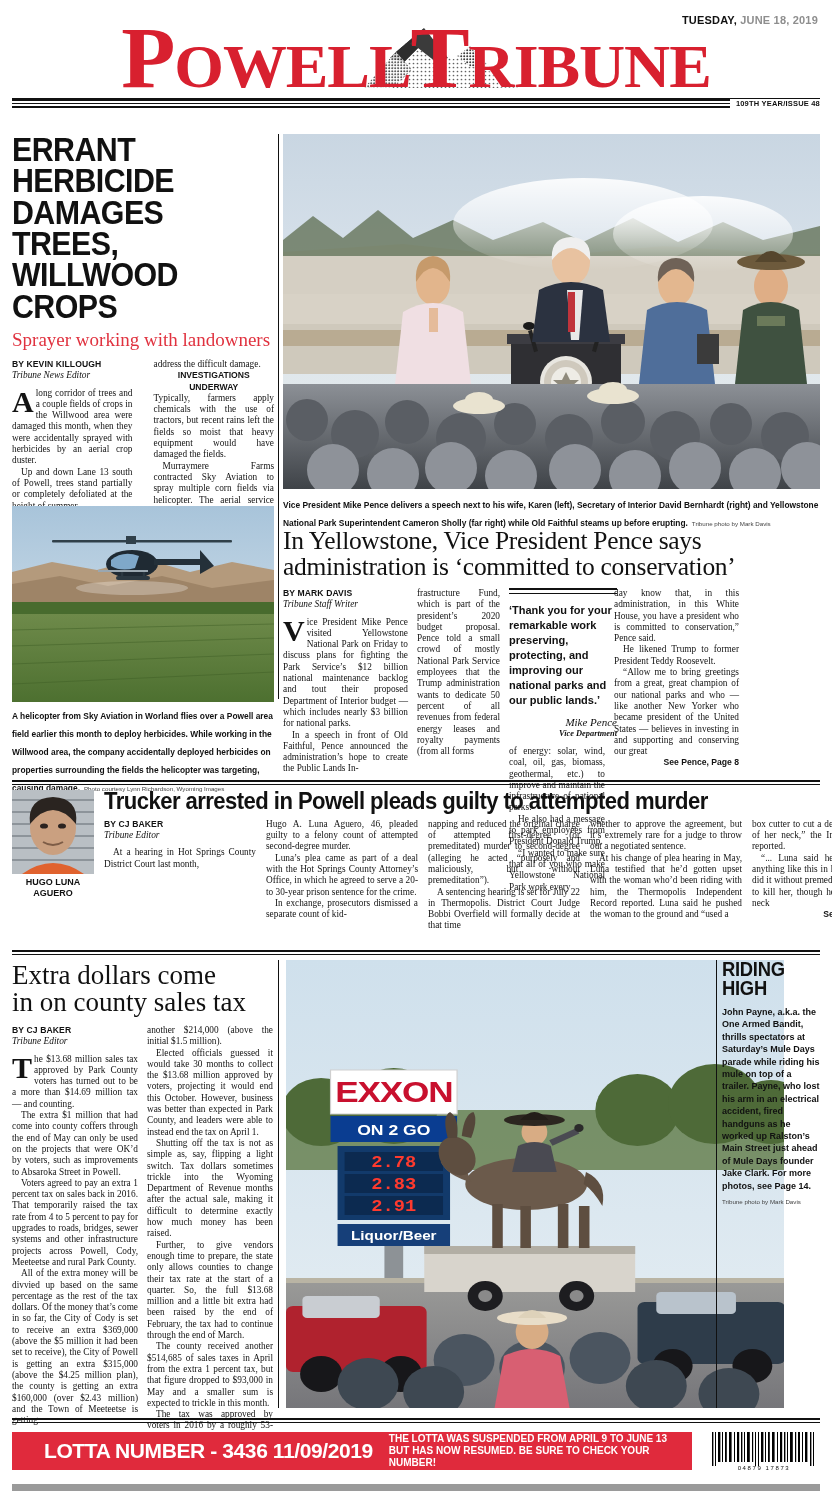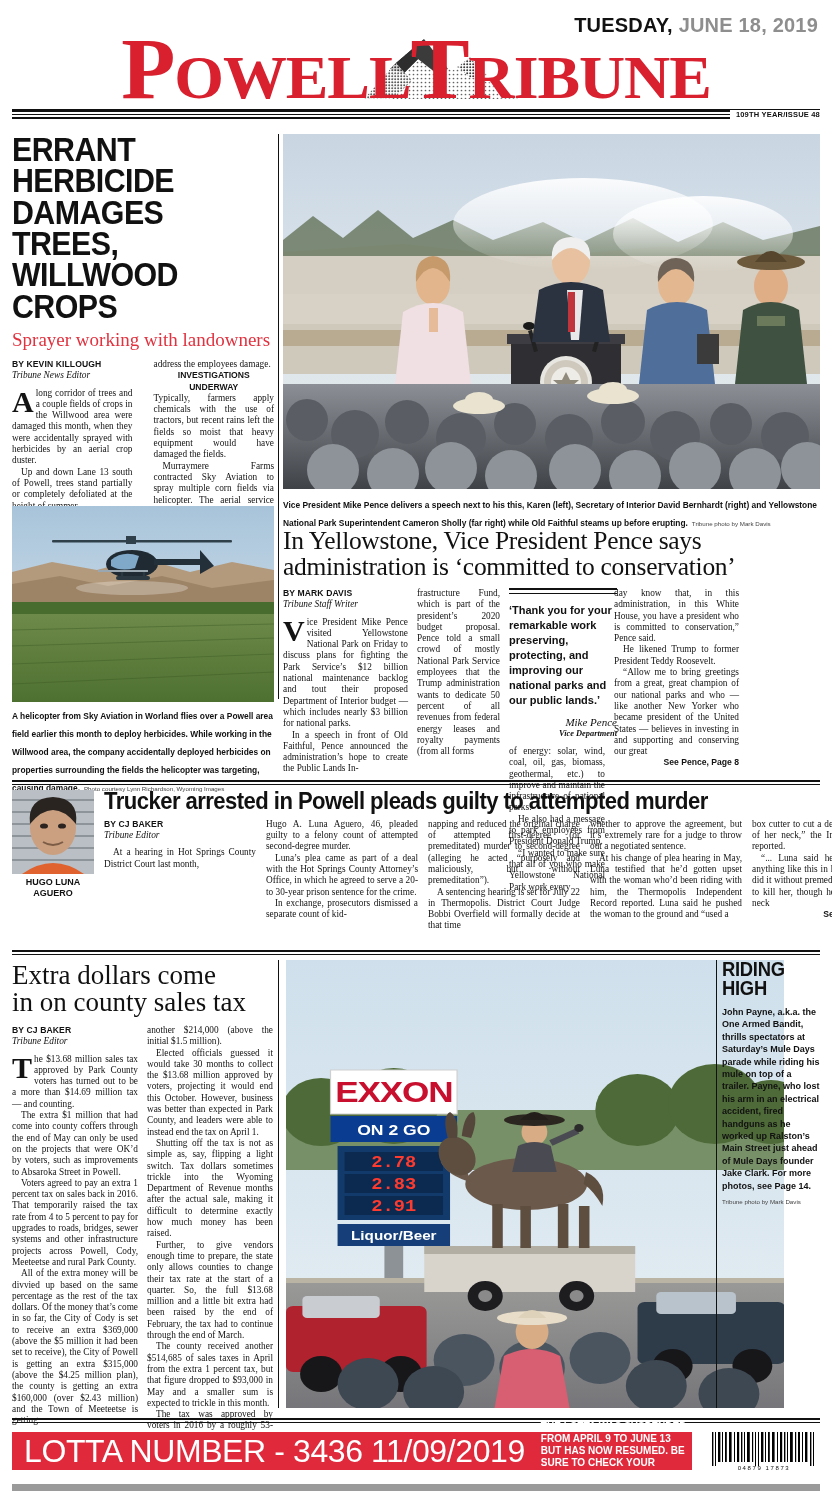--- a/index.html
+++ b/index.html
@@ -13,21 +13,21 @@
     overflow: hidden;
     position: relative;
   }
   .page { width: 832px; height: 1500px; position: relative; background:#fff; }
 
   
   .masthead { position: relative; padding: 0 12px; }
   .dateline {
     text-align: right;
     font-family: "Liberation Sans", sans-serif;
-    font-size: 20px;
+    font-size: 11px;
     letter-spacing: .2px;
     padding-top: 14px;
     padding-right: 2px;
     white-space: nowrap;
   }
   .dateline .day { font-weight: bold; color:#111; }
   .dateline .date { font-weight: bold; color:#8e8e8e; }
 
   .logo-wrap {
     position: relative;
@@ -245,22 +245,22 @@
 
   
   #lotta { left: 12px; top: 1432px; width: 808px; height: 38px; }
   .lotta-bar {
     position:absolute; left:0; top:0; width: 680px; height: 38px;
     background:#e02a3c; color:#fff;
     display:flex; align-items:center;
   }
   .lotta-main {
     font-family:"Liberation Sans", sans-serif;
-    font-weight: normal; font-size: 32px;
-    padding-left: 12px; letter-spacing:-.4px;
+    font-weight: bold; font-size: 21px;
+    padding-left: 32px; letter-spacing:-.4px;
     white-space: nowrap;
   }
   .lotta-sub {
     font-family:"Liberation Sans", sans-serif;
     font-weight: bold; font-size: 10px;
     line-height: 12px;
     margin-left: 16px;
   }
   .barcode { position:absolute; right: 0; top: 0; width: 112px; height: 42px; }
   .barcode-num {
@@ -322,21 +322,21 @@
     <div class="lead-cols">
       <div class="body-col">
         <div class="byline">BY KEVIN KILLOUGH</div>
         <div class="byline-title">Tribune News Editor</div>
         <p class="first dropcap">A long corridor of trees and a couple fields of crops in the Willwood area were damaged this month, when they were accidentally sprayed with herbicides by an aerial crop duster.</p>
         <p>Up and down Lane 13 south of Powell, trees stand partially or completely defoliated at the height of summer.</p>
         <p>“It whacked the snot out of them,” said Royal Stukey, one of the affected landowners.</p>
         <p>The sprayer, Sky Aviation of Worland, has been working with the property owners to</p>
       </div>
       <div class="body-col">
-        <p class="first">address the employees damage.</p>
+        <p class="first">address the difficult damage.</p>
         <p class="subhed">INVESTIGATIONS UNDERWAY</p>
         <p class="first">Typically, farmers apply chemicals with the use of tractors, but recent rains left the fields so moist that heavy equipment would have damaged the fields.</p>
         <p>Murraymere Farms contracted Sky Aviation to spray multiple corn fields via helicopter. The aerial service was in high demand this season, with Murraymere but one farming operation needing to apply herbicides from the air.</p>
         <p class="jump">See Herbicide Page 2</p>
       </div>
     </div>
   </div>
 
   <div class="zone" id="pencephoto">
     <svg class="ph" viewBox="0 0 537 355" preserveAspectRatio="none">
@@ -438,21 +438,21 @@
           <circle cx="292" cy="336" r="26"></circle>
           <circle cx="352" cy="342" r="26"></circle>
         <circle cx="412" cy="334" r="26"></circle>
           <circle cx="472" cy="340" r="26"></circle>
           <circle cx="524" cy="334" r="26"></circle>
       </g>
     </svg>
   </div>
 
   <div class="zone" id="pencecap">
-    <span class="caption">Vice President Mike Pence delivers a speech next to his this, Karen (left), Secretary of Interior David Bernhardt (right) and Yellowstone National Park Superintendent Cameron Sholly (far right) while Old Faithful steams up before erupting.</span>
+    <span class="caption">Vice President Mike Pence delivers a speech next to his wife, Karen (left), Secretary of Interior David Bernhardt (right) and Yellowstone National Park Superintendent Cameron Sholly (far right) while Old Faithful steams up before erupting.</span>
     <span class="credit">Tribune photo by Mark Davis</span>
   </div>
 
   <div class="zone" id="pencestory">
     <div class="hed-serif">In Yellowstone, Vice President Pence says</div>
     <div class="hed-serif">administration is ‘committed to conservation’</div>
     <div class="pence-cols">
       <div class="pc1 body-col">
         <div class="byline">BY MARK DAVIS</div>
         <div class="byline-title">Tribune Staff Writer</div>

